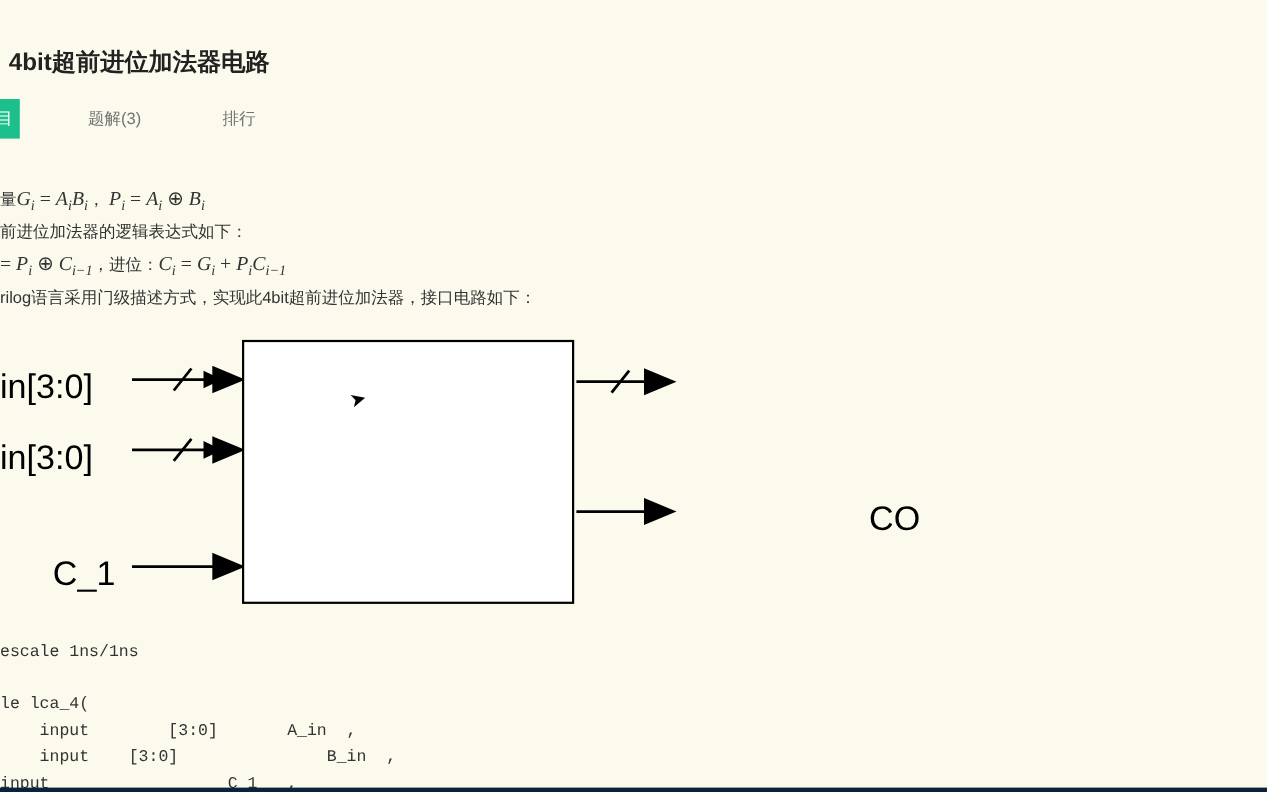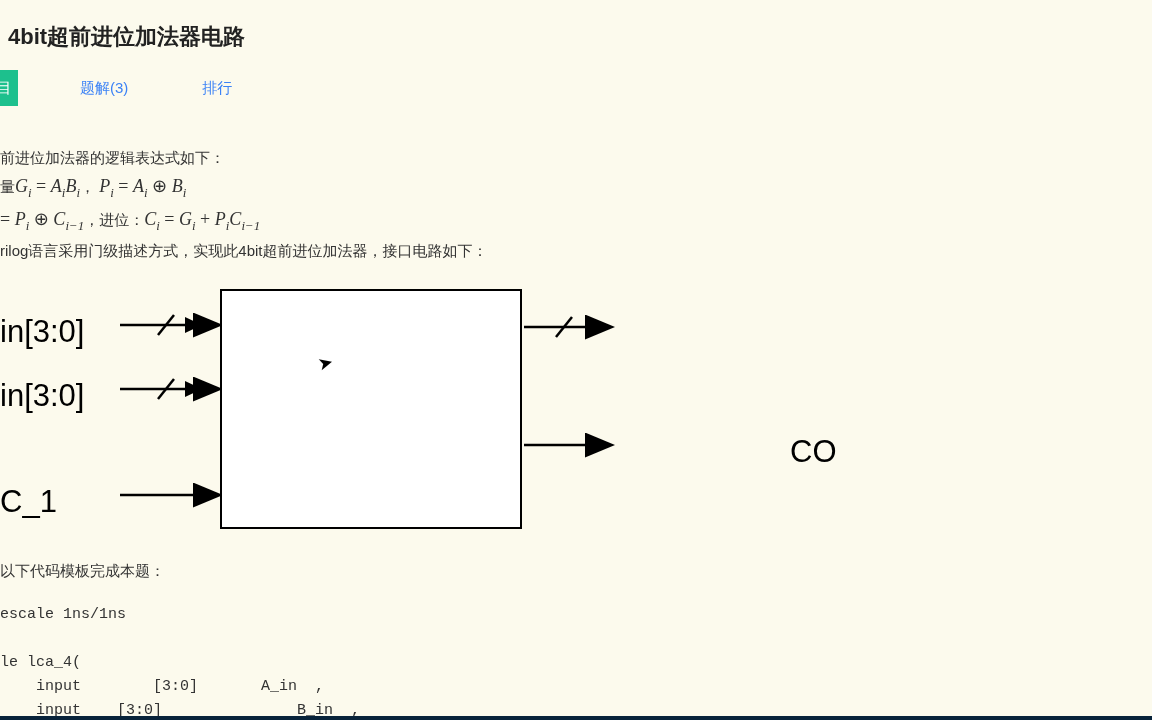--- a/index.html
+++ b/index.html
@@ -9,34 +9,35 @@
     background: #fcfaed;
     font-family: "Microsoft YaHei", "PingFang SC", Arial, sans-serif;
     color: #222;
     overflow: hidden;
     position: relative;
   }
   .title {
     font-size: 22px;
     font-weight: 600;
     padding: 22px 16px 10px 8px;
+    margin-top: 20px;
   }
   .tabs {
     display: flex;
     align-items: stretch;
     height: 36px;
     margin-top: 8px;
   }
   .tab {
     display: flex;
     align-items: center;
     justify-content: center;
     padding: 0 22px;
     font-size: 15px;
-    color: #3b82f6;
+    color: #737373;
     cursor: pointer;
     height: 36px;
   }
   .tab.active {
     background: #1dc08d;
     color: #fff;
     padding-left: 0;
     padding-right: 10px;
     width: 18px;
   }
@@ -117,25 +118,25 @@
 <div class="title">4bit超前进位加法器电路</div>
 
 <div class="tabs">
   <div class="tab active">目</div>
   <div class="tab" style="margin-left:40px;">题解(3)</div>
   <div class="tab" style="margin-left:30px;font-family:Liberation Serif, serif;">排行</div>
 </div>
 
 <div class="body-area">
 
-  <div class="line">前进位加法器的逻辑表达式如下：</div>
-
   <div class="line">
     <span>量</span><span class="math"><span>G</span><sub>i</sub><span class="mathu"> = </span><span>A</span><sub>i</sub><span>B</span><sub>i</sub></span><span>，</span>&nbsp;<span class="math"><span>P</span><sub>i</sub><span class="mathu"> = </span><span>A</span><sub>i</sub><span class="mathu"> ⊕ </span><span>B</span><sub>i</sub></span>
   </div>
+
+  <div class="line">前进位加法器的逻辑表达式如下：</div>
 
   <div class="line">
     <span class="math"><span class="mathu"> = </span><span>P</span><sub>i</sub><span class="mathu"> ⊕ </span><span>C</span><sub>i−1</sub></span><span>，进位：</span><span class="math"><span>C</span><sub>i</sub><span class="mathu"> = </span><span>G</span><sub>i</sub><span class="mathu"> + </span><span>P</span><sub>i</sub><span>C</span><sub>i−1</sub></span>
   </div>
 
   <div class="line">rilog语言采用门级描述方式，实现此4bit超前进位加法器，接口电路如下：</div>
 
   <div class="diag-wrap">
     <svg class="wire-svg">
       <defs>
@@ -155,25 +156,24 @@
       <line x1="120" y1="214" x2="218" y2="214" stroke="#000" stroke-width="2.5" marker-end="url(#arr)"></line>
 
       <line x1="524" y1="46" x2="610" y2="46" stroke="#000" stroke-width="2.5" marker-end="url(#arr)"></line>
       <line x1="556" y1="56" x2="572" y2="36" stroke="#000" stroke-width="2.5"></line>
 
       <line x1="524" y1="164" x2="610" y2="164" stroke="#000" stroke-width="2.5" marker-end="url(#arr)"></line>
     </svg>
     <div class="box"></div>
     <span class="port-label" style="left:0; top:26px;">in[3:0]</span>
     <span class="port-label" style="left:0; top:90px;">in[3:0]</span>
-    <span class="port-label" style="left:0; top:196px;">C_1</span>
+    <span class="port-label" style="left:0; top:196px;padding-left:48px;">C_1</span>
     <span class="port-label" style="left:676; top:146px;">CO</span>
   </div>
 
-  <div class="line template-note">以下代码模板完成本题：</div>
 
   <div class="code">escale 1ns/1ns
 
 le lca_4(
     input        [3:0]       A_in  ,
     input    [3:0]               B_in  ,
 input                  C_1   ,
 
     output   wire                 CO    ,
     output   wire [3:0]       S</div>

